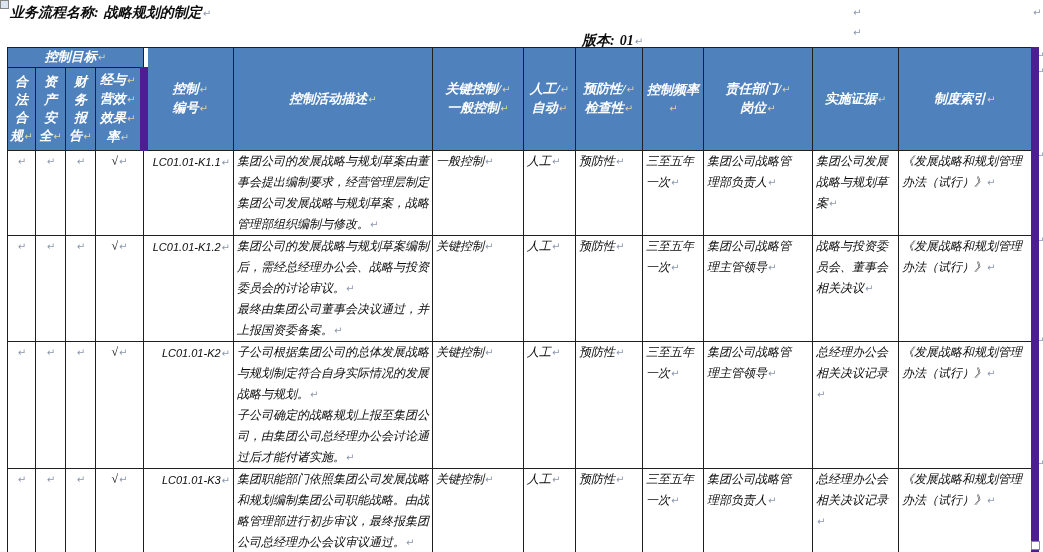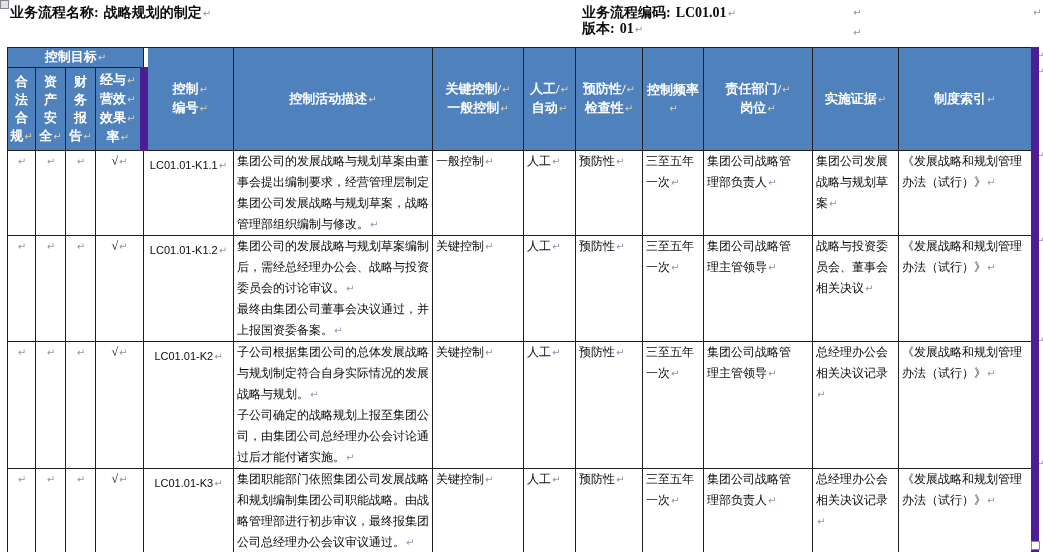--- a/index.html
+++ b/index.html
@@ -1,19 +1,20 @@
 <!DOCTYPE html>
 <html><head>
 <meta charset="utf-8">
 <style>
   html,body { margin:0; padding:0; background:#ffffff; }
   #canvas {
     position:relative; width:1043px; height:552px; background:#ffffff;
     font-family:"Liberation Serif","DejaVu Serif",serif; color:#000;
     overflow:hidden;
+    font-style:italic;
   }
   .meta-line { position:absolute; font-size:14px; font-weight:bold; white-space:nowrap; color:#0d0d0d; }
   .meta-val { margin-left:5px; }
   .pmark {
     color:#8a97ad; font-size:10px; font-family:"DejaVu Sans",sans-serif;
     font-weight:normal; margin-left:1px;
   }
   th .pmark { color:#ddd4a6; }
   .pmark-abs {
     position:absolute; color:#8a97ad; font-size:10px;
@@ -27,21 +28,21 @@
   }
   tr.h1 th { border-top:2px solid #2b2b2b;margin-left:36px; }
   tr.hsub th { vertical-align:top; padding-top:2px; line-height:20px; }
   #ctl td {
     vertical-align:top; font-size:12px; line-height:21px; padding:0 3px;
     color:#0a0a0a; background:#fff;
   }
   #ctl td.ctr { text-align:center; padding:0 1px; }
   #ctl td.cid {
     font-family:"Liberation Sans","DejaVu Sans",sans-serif; font-size:11px;
-    text-align:center; padding-top:4px; line-height:20px;
+    text-align:right; padding-top:4px; line-height:14px;
   }
   #ctl th:last-child, #ctl td:last-child { border-right:8px solid #4c1d95; }
   tr.rlast td { border-bottom:3px solid #7f7f7f; }
   #anchor-artifact {
     position:absolute; left:0; top:0; width:7px; height:7px;
     border:1px solid #858585; background:#dbe5f1;
   }
   #resize-handle {
     position:absolute; left:1031px; top:541px; width:7px; height:7px;
     border:1px solid #8a8a8a; background:#ffffff;
@@ -50,24 +51,21 @@
 </head>
 <body>
 
 <div id="canvas">
 
   <div id="anchor-artifact"></div>
 
   <div class="meta-line" style="left:10px;top:4px">
     <span>业务流程名称:</span><span class="meta-val">战略规划的制定</span><span class="pmark">↵</span>
   </div>
-  <div class="meta-line" style="left:582px;top:4px">
-    <span>业务流程编码:</span><span class="meta-val">LC01.01</span><span class="pmark">↵</span>
-  </div>
-  <div class="meta-line" style="left:582px;top:20px">
+  <div class="meta-line" style="left:582px;top:32px">
     <span>版本:</span><span class="meta-val">01</span><span class="pmark">↵</span>
   </div>
 
   <span class="pmark-abs" style="left:853px;top:7px">↵</span>
   <span class="pmark-abs" style="left:1033px;top:7px">↵</span>
   <span class="pmark-abs" style="left:853px;top:27px">↵</span>
   <span class="pmark-abs" style="left:1036px;top:50px">↵</span>
   <span class="pmark-abs" style="left:1036px;top:66px">↵</span>
   <span class="pmark-abs" style="left:1036px;top:150px">↵</span>
   <span class="pmark-abs" style="left:1036px;top:235px">↵</span>

